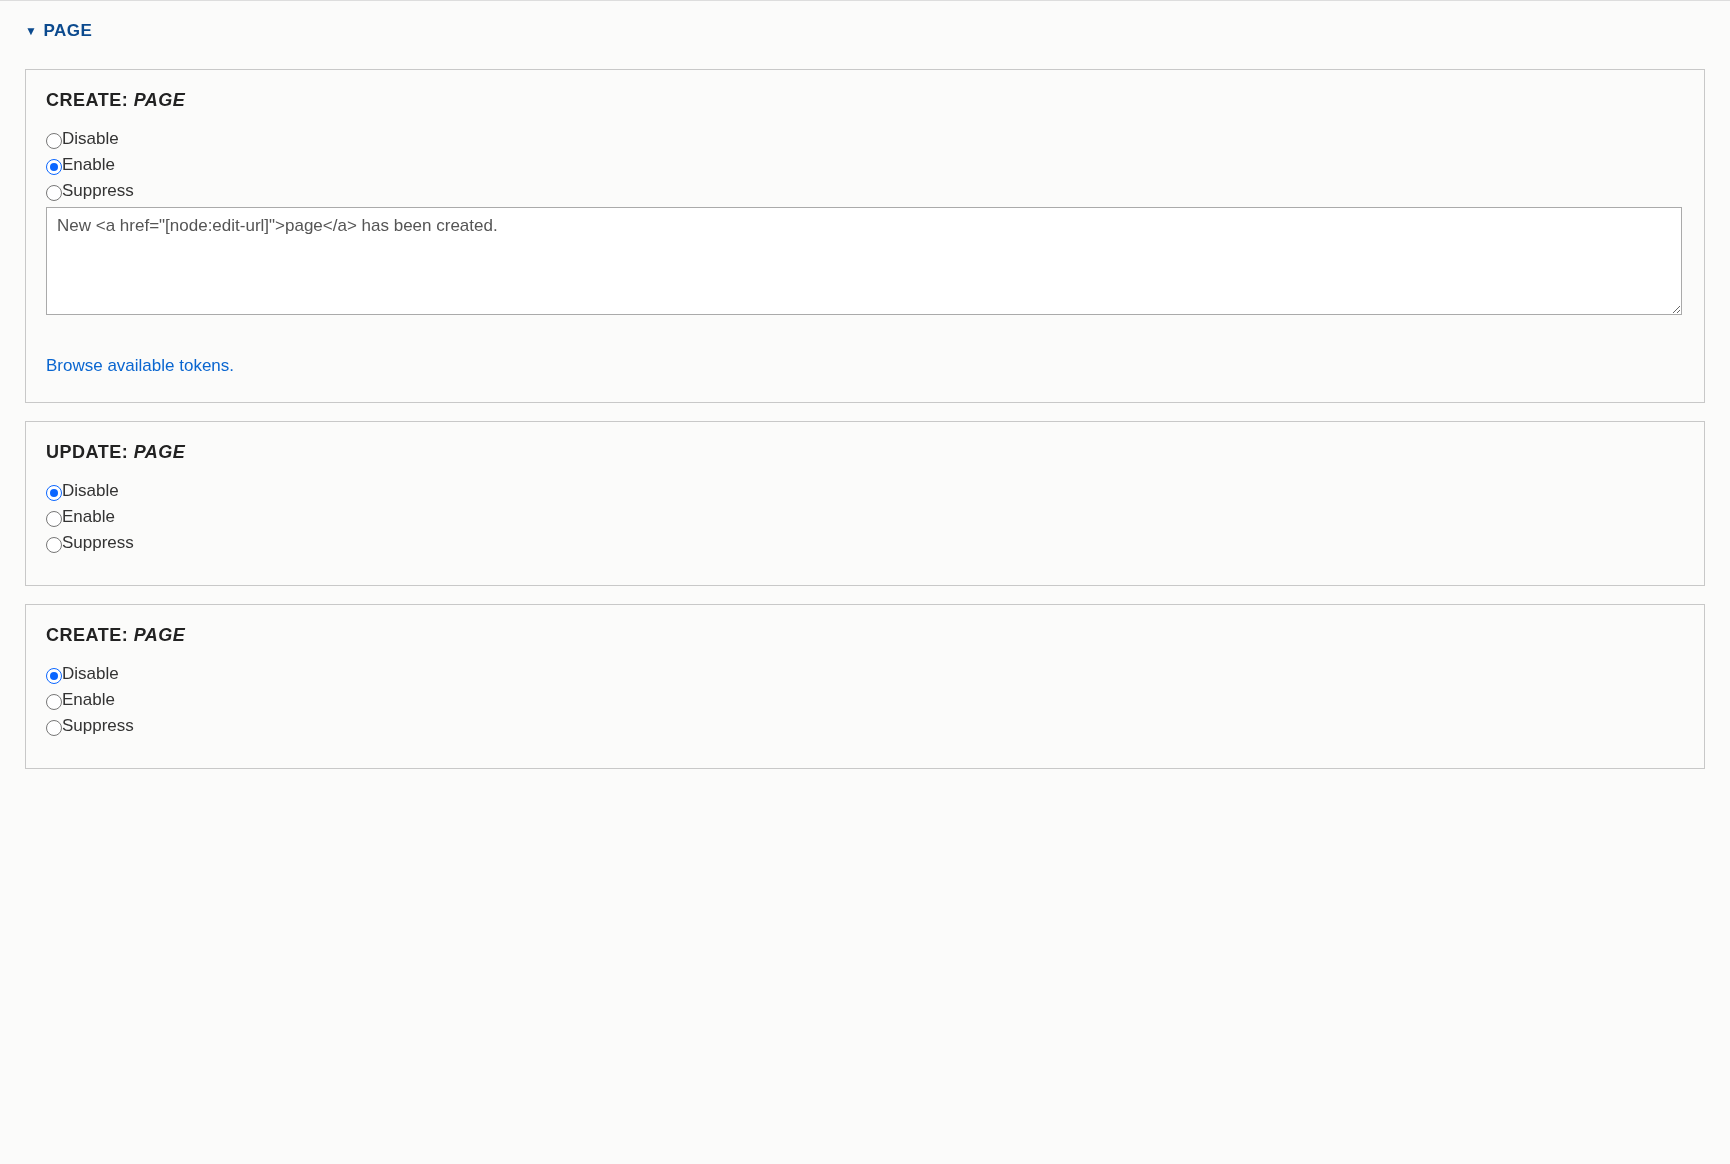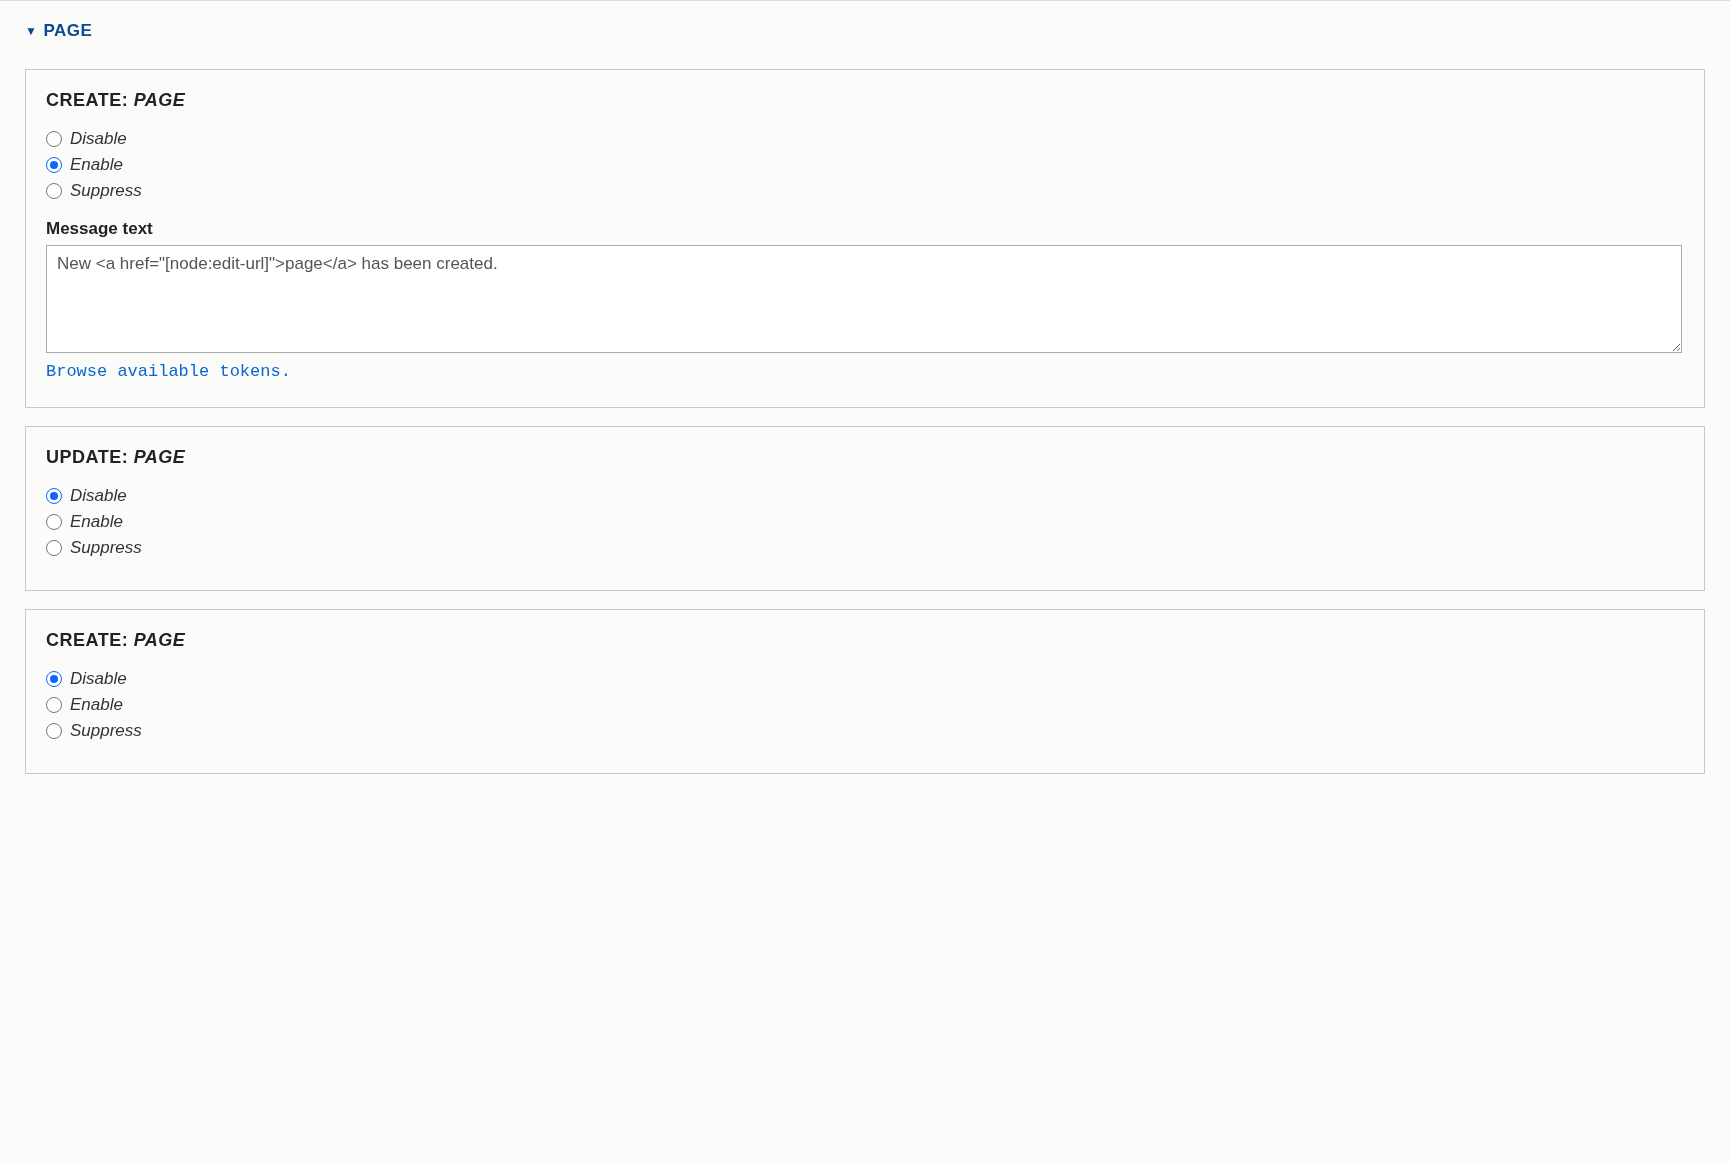--- a/index.html
+++ b/index.html
@@ -43,24 +43,22 @@
     letter-spacing: 0.5px;
     color: #222;
     margin-bottom: 18px;
   }
   .legend .entity {
     font-style: italic;
     font-weight: 700;
   }
   .radio-row {
     display: flex;
-    align-items: center;
-    gap: 8px;
+    align-items: flex-end;
     margin: 6px 0;
-    font-style: italic;
   }
   .radio {
     appearance: none;
     -webkit-appearance: none;
     width: 16px;
     height: 16px;
     border: 1.5px solid #777;
     border-radius: 50%;
     background: #fff;
     display: inline-block;
@@ -96,24 +94,23 @@
     border: 1px solid #aaa;
     background: #fff;
     padding: 8px 10px;
     font-family: inherit;
     font-size: 17px;
     color: #555;
     resize: both;
   }
   .link {
     color: #0a66d0;
-    margin-top: 4px;
+    margin-top: 36px;
     display: inline-block;
     cursor: pointer;
-    font-family: Liberation Mono, monospace;
   }
 </style>
 </head>
 <body>
 
 <div class="outer">
 
   <div class="section-header">
     <span class="tri">▼</span>
     <span>PAGE</span>
@@ -130,21 +127,20 @@
     </div>
     <div class="radio-row">
       <span class="radio checked"></span>
       <span class="radio-label">Enable</span>
     </div>
     <div class="radio-row">
       <span class="radio"></span>
       <span class="radio-label">Suppress</span>
     </div>
 
-    <div class="field-label">Message text</div>
     <textarea class="textarea" style="">New &lt;a href="[node:edit-url]"&gt;page&lt;/a&gt; has been created.</textarea>
 
     <a class="link">Browse available tokens.</a>
   </div>
 
   <div class="fieldset">
     <div class="legend">
       <span>UPDATE: </span><span class="entity">PAGE</span>
     </div>
 

